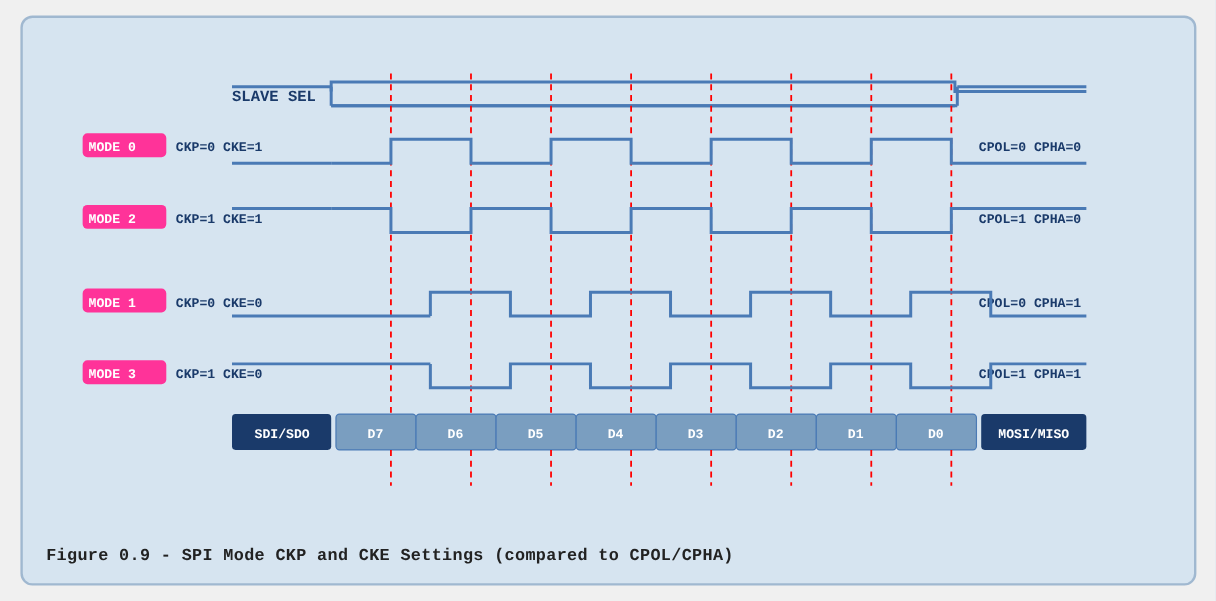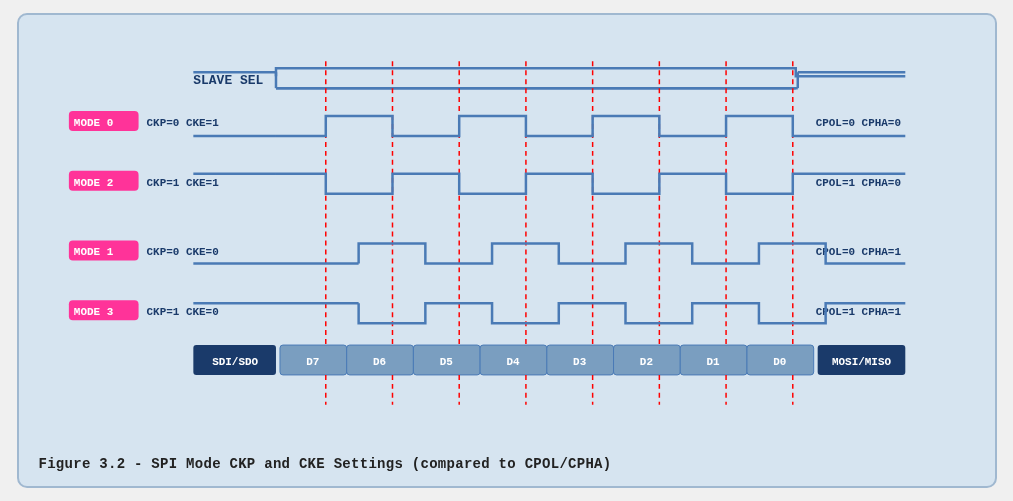--- a/index.html
+++ b/index.html
@@ -144,14 +144,14 @@
       <line x1="355" y1="330" x2="355" y2="360" stroke="red" stroke-width="1.5" stroke-dasharray="5,4"></line>
       <line x1="422" y1="330" x2="422" y2="360" stroke="red" stroke-width="1.5" stroke-dasharray="5,4"></line>
       <line x1="489" y1="330" x2="489" y2="360" stroke="red" stroke-width="1.5" stroke-dasharray="5,4"></line>
       <line x1="556" y1="330" x2="556" y2="360" stroke="red" stroke-width="1.5" stroke-dasharray="5,4"></line>
       <line x1="623" y1="330" x2="623" y2="360" stroke="red" stroke-width="1.5" stroke-dasharray="5,4"></line>
       <line x1="690" y1="330" x2="690" y2="360" stroke="red" stroke-width="1.5" stroke-dasharray="5,4"></line>
       <line x1="757" y1="330" x2="757" y2="360" stroke="red" stroke-width="1.5" stroke-dasharray="5,4"></line>
 
     </svg>
   </div>
-  <div class="caption">Figure 3.2 - SPI Mode CKP and CKE Settings (compared to CPOL/CPHA)</div>
+  <div class="caption">Figure 0.9 - SPI Mode CKP and CKE Settings (compared to CPOL/CPHA)</div>
 </div>
 
 </body></html>

